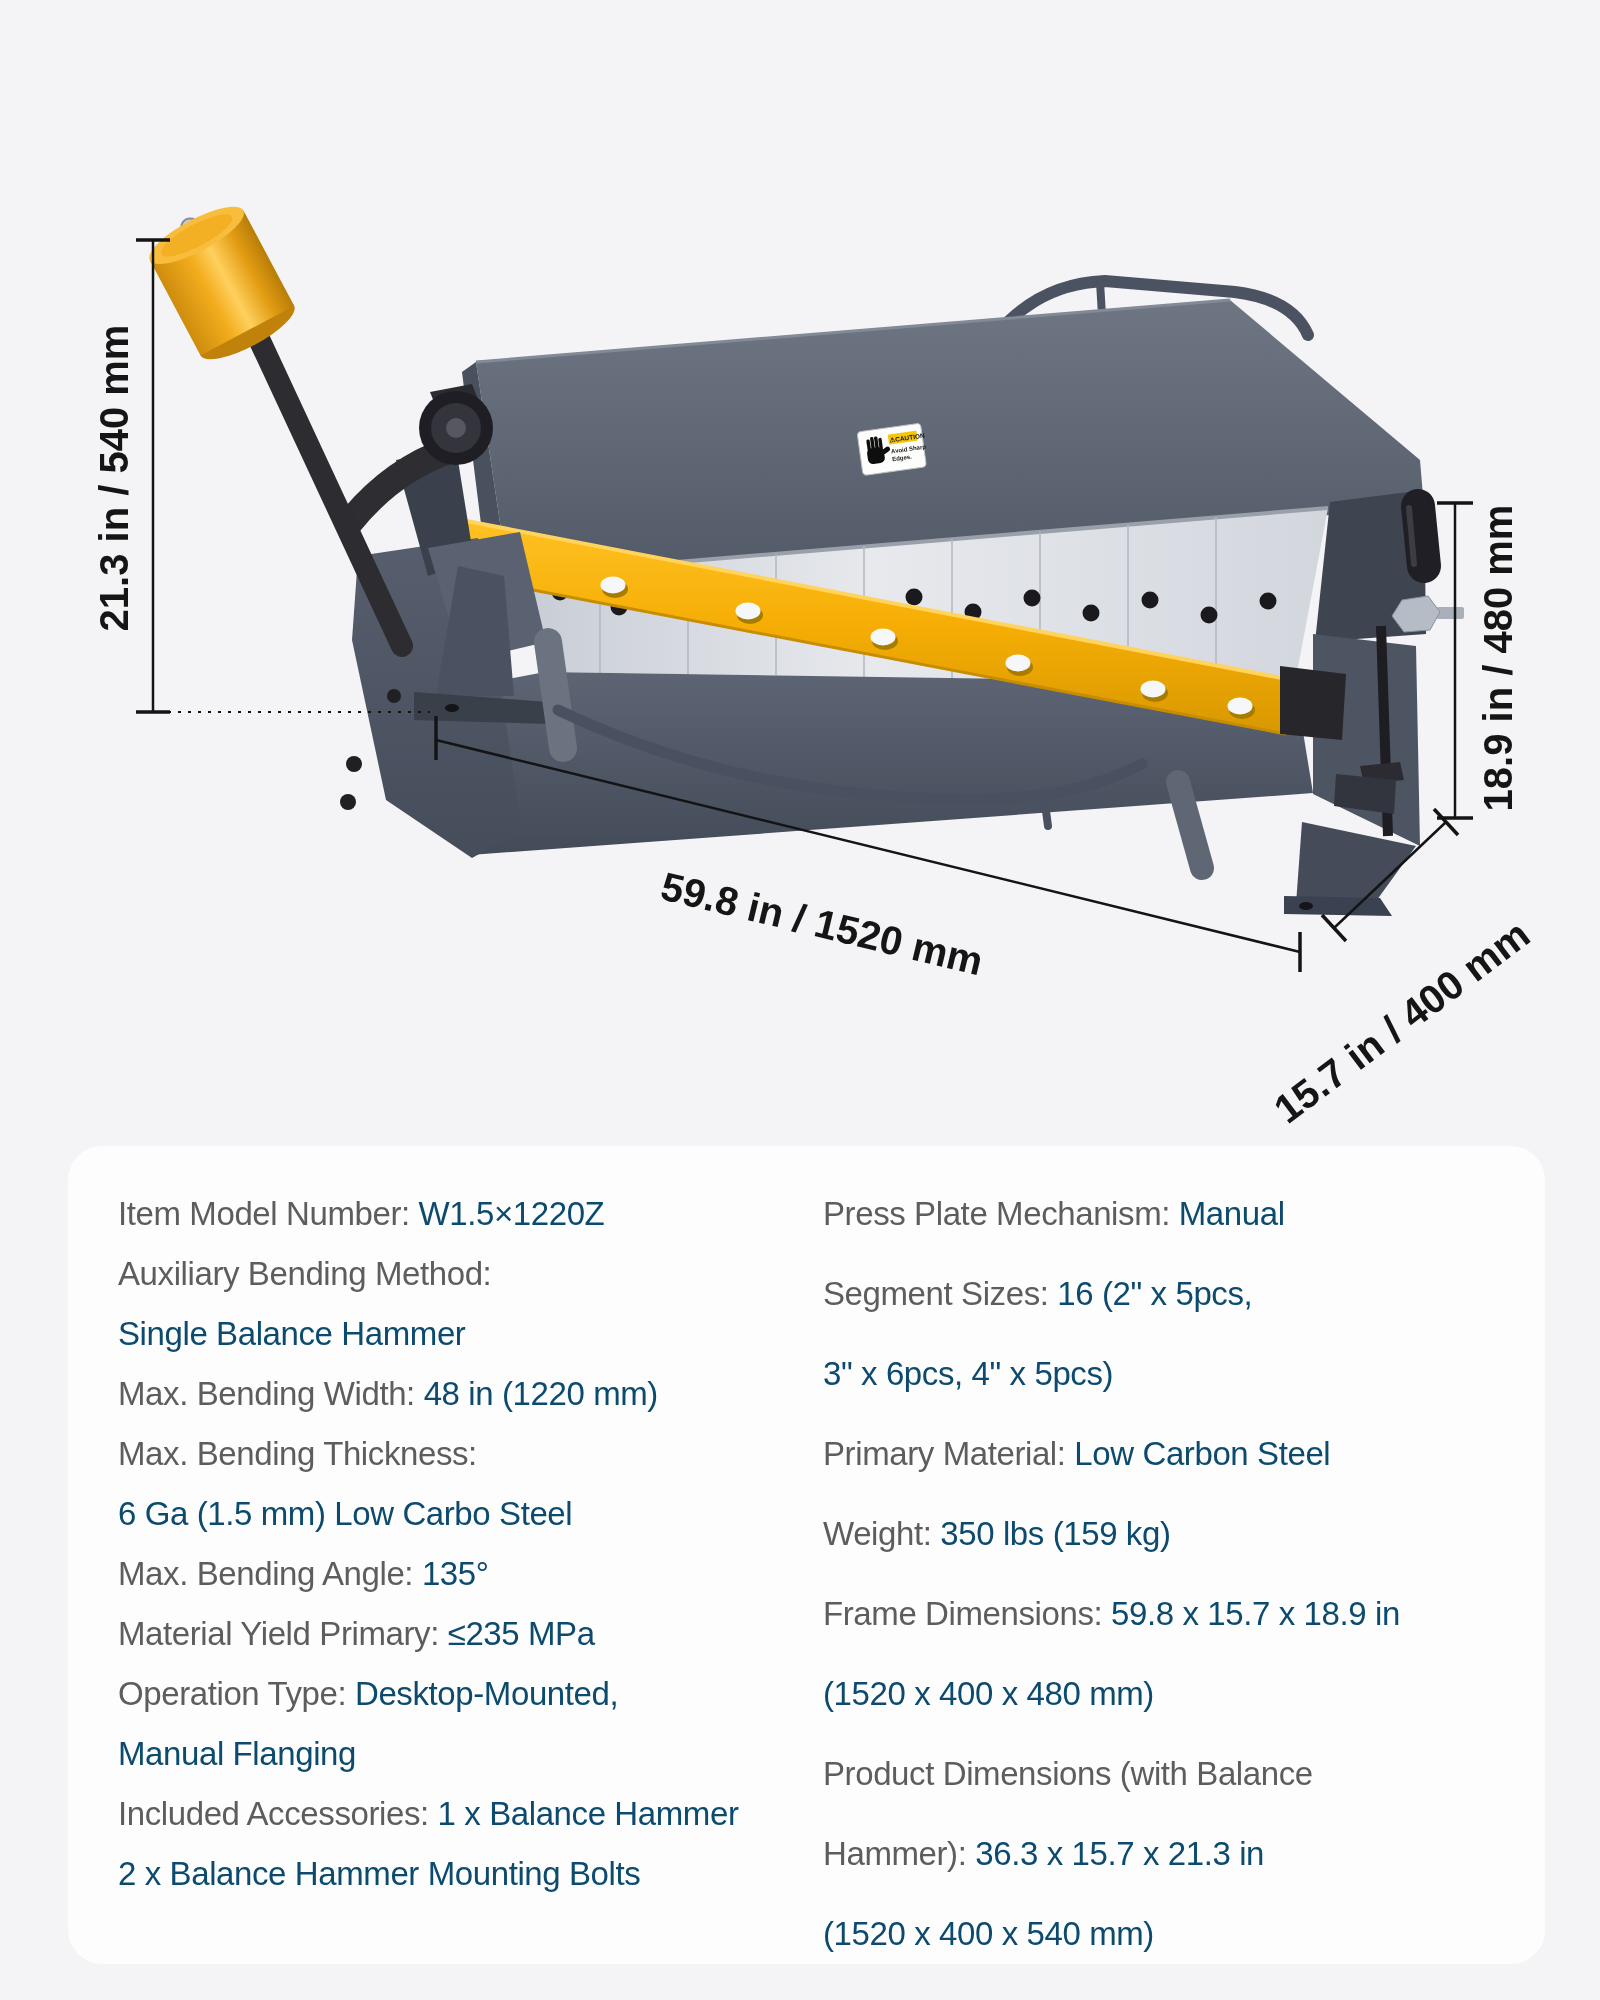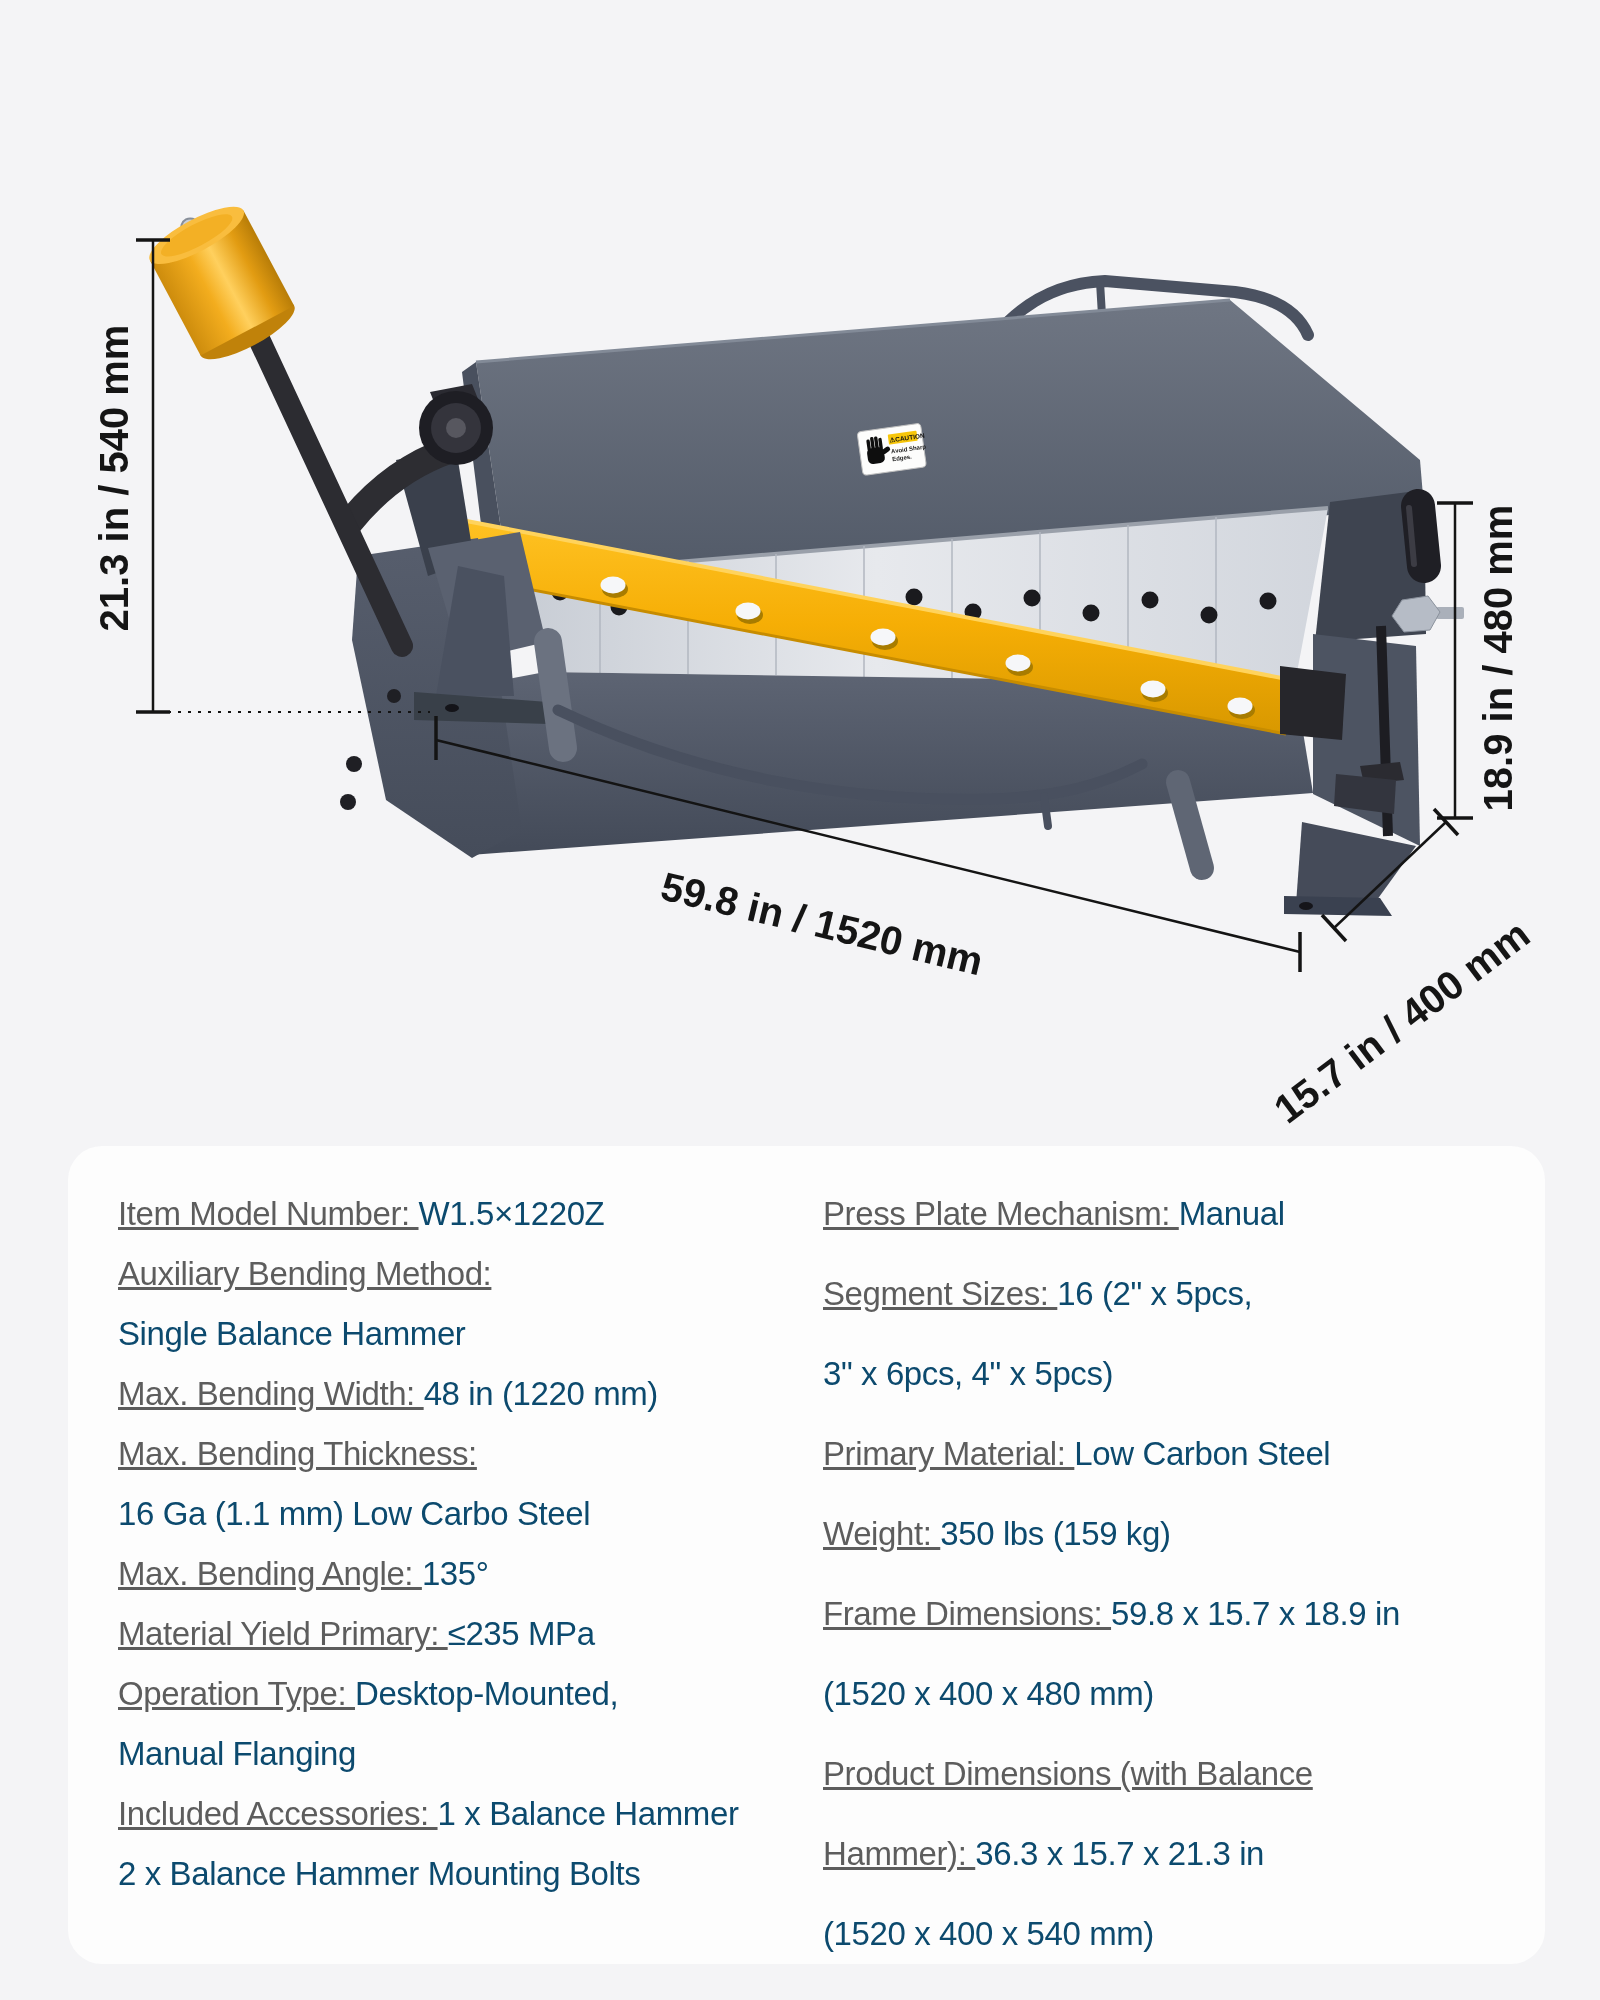--- a/index.html
+++ b/index.html
@@ -9,21 +9,21 @@
   .machine-svg{position:absolute;left:0;top:0;}
   .dim-label{position:absolute;white-space:nowrap;font-size:40px;font-weight:600;color:#151515;letter-spacing:0;}
   .rot-ccw{transform:translate(-50%,-50%) rotate(-90deg);}
   .rot-w{transform:translate(-50%,-50%) rotate(13.5deg);}
   .rot-d{transform:translate(-50%,-50%) rotate(-37deg);}
   .specs-card{position:absolute;left:68px;top:1146px;width:1477px;height:818px;background:#fdfdfd;border-radius:34px;box-sizing:border-box;padding:38px 38px 0 50px;display:flex;}
   .col{display:flex;flex-direction:column;}
   .col-left{width:705px;flex:0 0 705px;}
   .col-right{flex:1;gap:20px;}
   .line{height:60px;line-height:60px;font-size:33px;letter-spacing:-0.4px;white-space:nowrap;}
-  .lbl{color:#5d5d5d;font-weight:500;white-space:pre-wrap;text-decoration:underline;}
+  .lbl{color:#5d5d5d;font-weight:500;white-space:pre-wrap;}
   .val{color:#0c4a6e;font-weight:400;white-space:pre-wrap;}
   .indent{padding-left:20px;}
 </style>
 </head>
 <body>
 
 <div class="page">
 
   <div class="product-area">
 
@@ -232,21 +232,21 @@
     <div class="dim-label rot-d" style="left:1402px;top:1022px;">15.7 in / 400 mm</div>
   </div>
 
   <div class="specs-card">
     <div class="col col-left">
       <div class="line"><span class="lbl">Item Model Number: </span><span class="val">W1.5×1220Z</span></div>
       <div class="line"><span class="lbl">Auxiliary Bending Method:</span><span class="val"></span></div>
       <div class="line"><span class="lbl"></span><span class="val">Single Balance Hammer</span></div>
       <div class="line"><span class="lbl">Max. Bending Width: </span><span class="val">48 in (1220 mm)</span></div>
       <div class="line"><span class="lbl">Max. Bending Thickness:</span><span class="val"></span></div>
-      <div class="line"><span class="lbl"></span><span class="val">16 Ga (1.1 mm) Low Carbo Steel</span></div>
+      <div class="line"><span class="lbl"></span><span class="val">6 Ga (1.5 mm) Low Carbo Steel</span></div>
       <div class="line"><span class="lbl">Max. Bending Angle: </span><span class="val">135°</span></div>
       <div class="line"><span class="lbl">Material Yield Primary: </span><span class="val">≤235 MPa</span></div>
       <div class="line"><span class="lbl">Operation Type: </span><span class="val">Desktop-Mounted,</span></div>
       <div class="line"><span class="lbl"></span><span class="val">Manual Flanging</span></div>
       <div class="line"><span class="lbl">Included Accessories: </span><span class="val">1 x Balance Hammer</span></div>
       <div class="line"><span class="lbl"></span><span class="val">2 x Balance Hammer Mounting Bolts</span></div>
     </div>
     <div class="col col-right">
       <div class="line"><span class="lbl">Press Plate Mechanism: </span><span class="val">Manual</span></div>
       <div class="line"><span class="lbl">Segment Sizes: </span><span class="val">16 (2" x 5pcs,</span></div>

